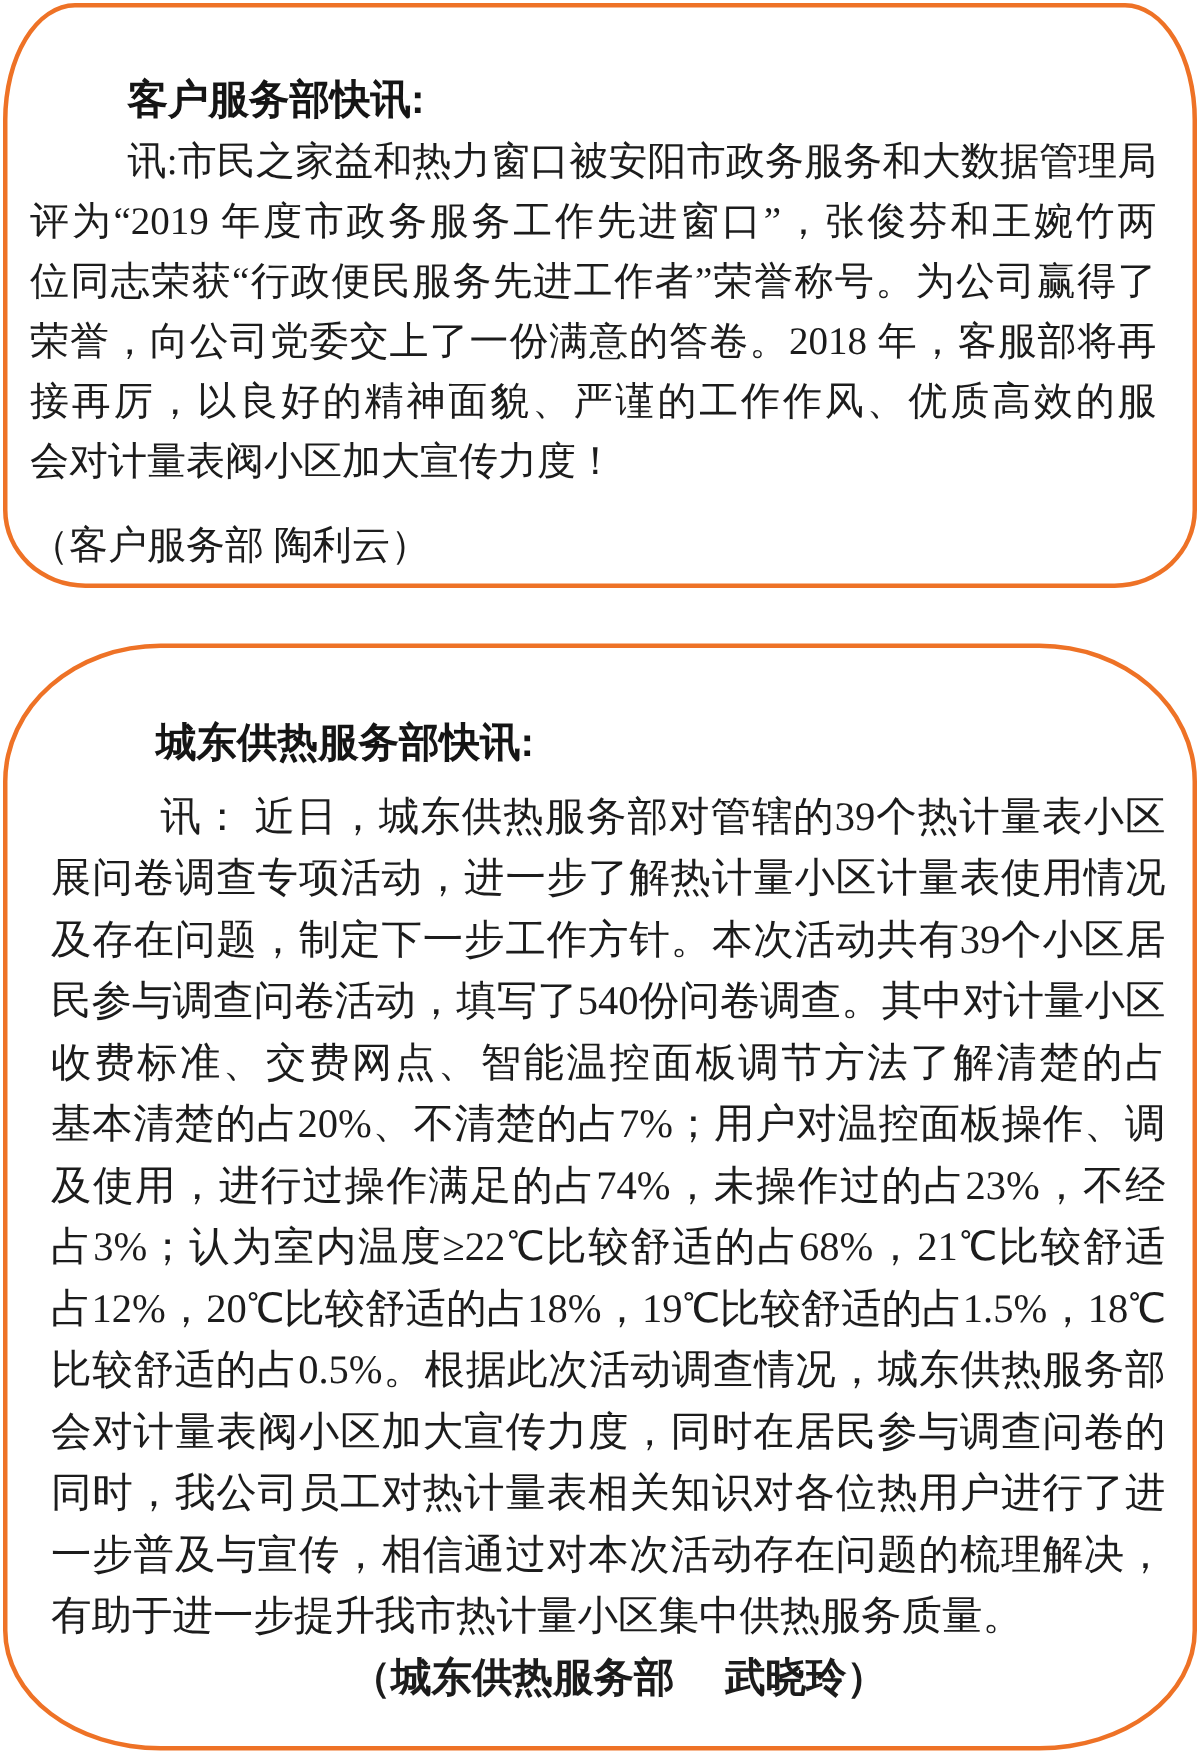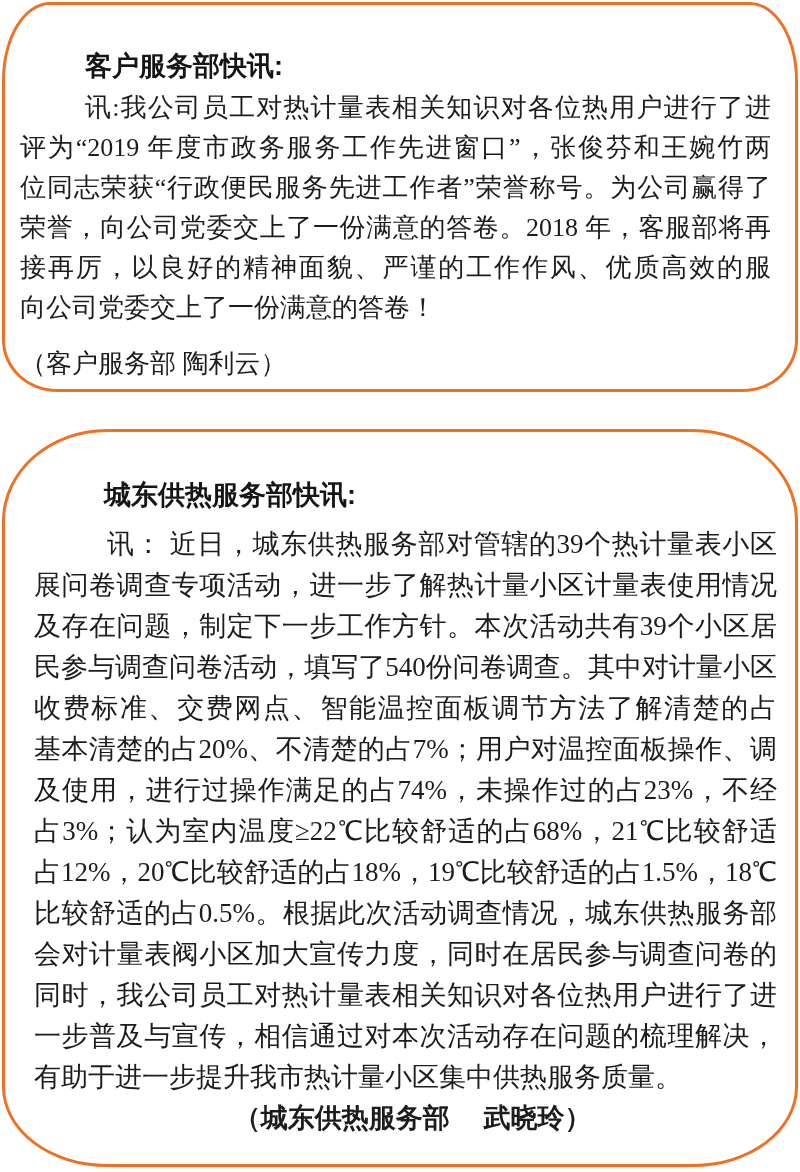--- a/index.html
+++ b/index.html
@@ -90,26 +90,26 @@
     padding-left: 14px;
     font-weight: bold;
   }
 </style>
 </head>
 <body>
 
 <div class="news-card" id="card-customer-service">
   <div class="card-title">客户服务部快讯:</div>
   <div class="card-body">
-    <div class="body-line first-line">讯:我公司员工对热计量表相关知识对各位热用户进行了进</div>
+    <div class="body-line first-line">讯:市民之家益和热力窗口被安阳市政务服务和大数据管理局</div>
     <div class="body-line">评为“2019 年度市政务服务工作先进窗口”，张俊芬和王婉竹两</div>
     <div class="body-line">位同志荣获“行政便民服务先进工作者”荣誉称号。为公司赢得了</div>
     <div class="body-line">荣誉，向公司党委交上了一份满意的答卷。2018 年，客服部将再</div>
     <div class="body-line">接再厉，以良好的精神面貌、严谨的工作作风、优质高效的服务，</div>
-    <div class="body-line last-line">向公司党委交上了一份满意的答卷！</div>
+    <div class="body-line last-line">会对计量表阀小区加大宣传力度！</div>
   </div>
   <div class="signature-line">（客户服务部 陶利云）</div>
 </div>
 
 <div class="news-card" id="card-east-heating">
   <div class="card-title">城东供热服务部快讯:</div>
   <div class="card-body">
     <div class="body-line first-line">讯： 近日，城东供热服务部对管辖的39个热计量表小区开</div>
     <div class="body-line">展问卷调查专项活动，进一步了解热计量小区计量表使用情况</div>
     <div class="body-line">及存在问题，制定下一步工作方针。本次活动共有39个小区居</div>

